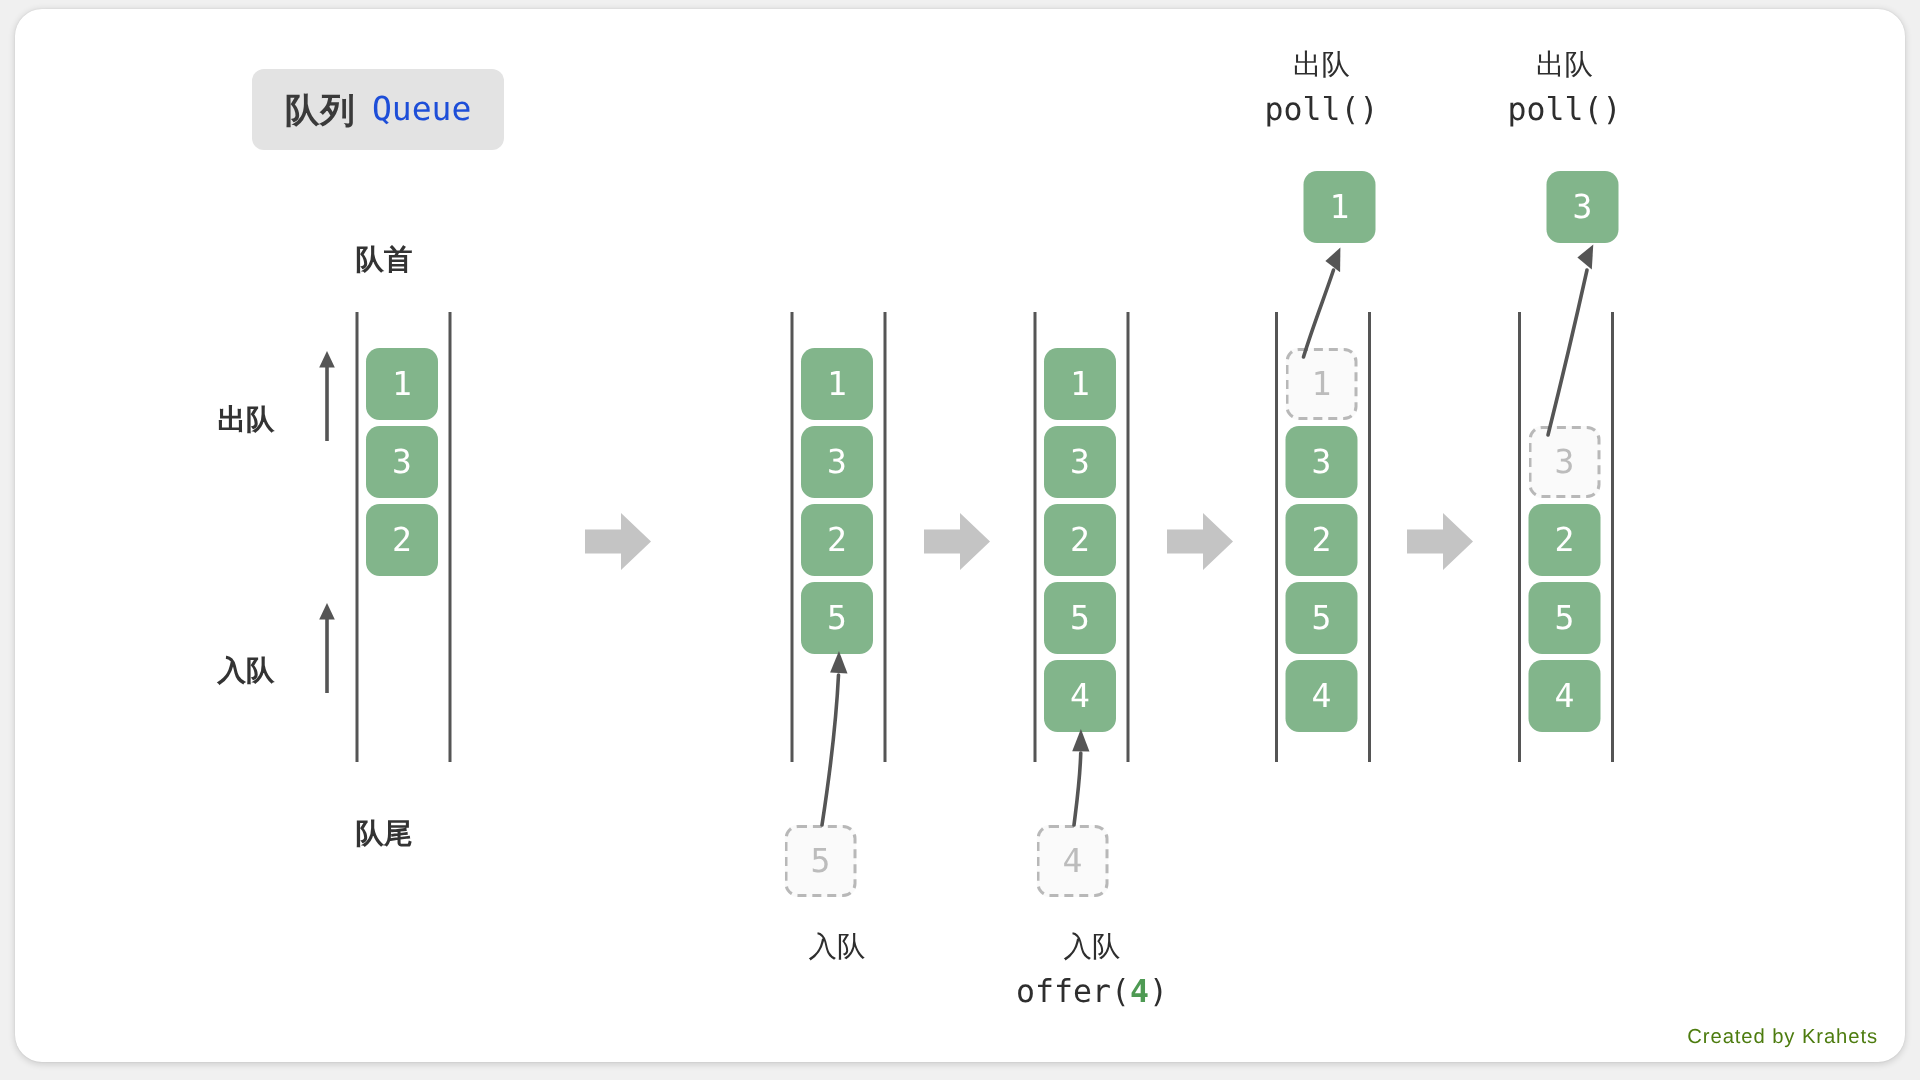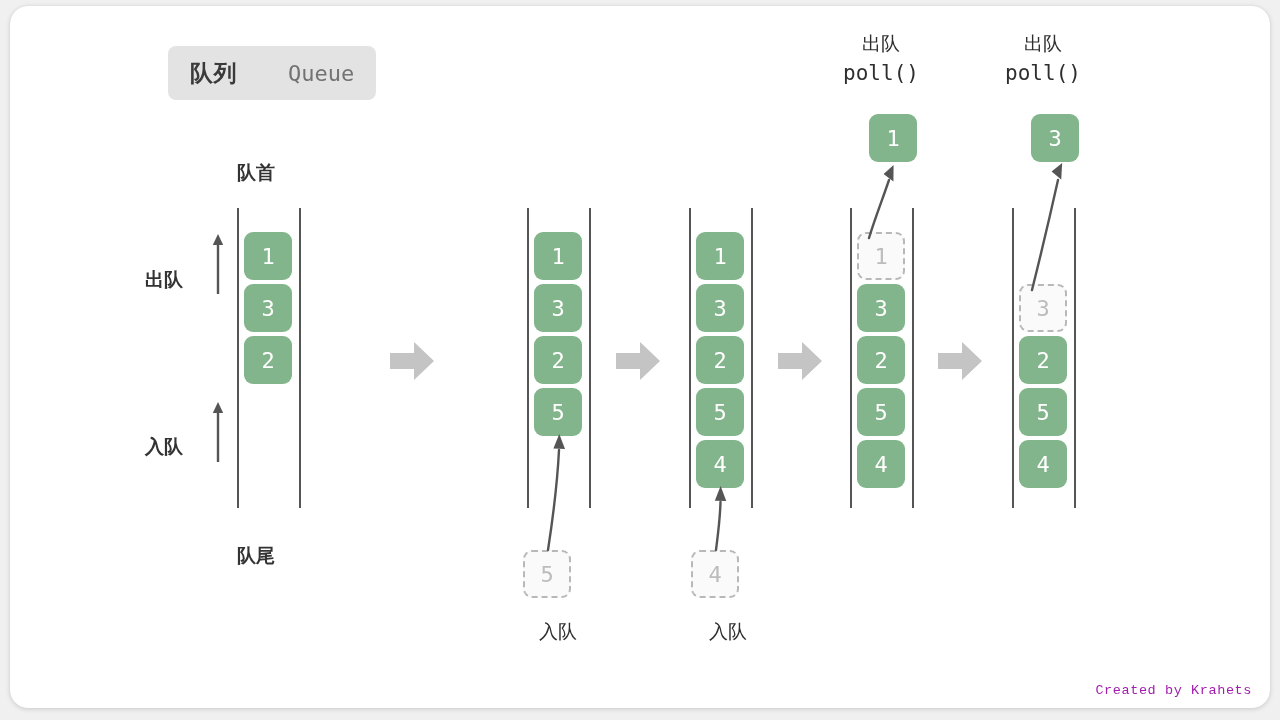--- a/index.html
+++ b/index.html
@@ -47,22 +47,21 @@
   }
   .title-cn {
     font-size: 23px;
     font-weight: bold;
     color: #3a3a3a;
     letter-spacing: 0.5px;
   }
   .title-en {
     font-family: "DejaVu Sans Mono", "Liberation Mono", monospace;
     font-size: 22px;
-    color: #737373;
-    margin-left: 40px;
+    color: #1d4ed8;
   }
 
   
   .cn-bold {
     position: absolute;
     font-size: 19px;
     font-weight: bold;
     color: #333333;
     white-space: nowrap;
   }
@@ -134,23 +133,23 @@
   .motion {
     position: absolute;
     pointer-events: none;
   }
 
   
   .credit {
     position: absolute;
     right: 28px;
     bottom: 22px;
-    font-family: Liberation Mono, monospace;
+    font-family: Liberation Sans, sans-serif;
     font-size: 13.5px;
-    color: #a21caf;
+    color: #4d7c0f;
     letter-spacing: 0.6px;
     white-space: nowrap;
   }
 </style>
 </head>
 <body>
 
 <div class="canvas"></div>
 
 <div class="stage">
@@ -215,20 +214,21 @@
   <div class="box" style="left:696px; top:440px;">4</div>
 
   <div class="box ghost" style="left:691px; top:550px;">4</div>
   <svg class="motion" style="left:696px; top:480px;" width="50" height="73" viewBox="0 0 50 73">
     <path d="M20 70 C 22 54, 24 40, 24.5 22" fill="none" stroke="#555555" stroke-width="2.4" stroke-linecap="round"></path>
     <path d="M24.6 6 L30.3 21 L18.8 20.8 Z" fill="#555555"></path>
   </svg>
 
   <div class="op-label" style="left:628px; top:618px; width:200px;">
     <span class="cn">入队</span>
+    <span class="code"><span>offer(</span><span class="num">4</span><span>)</span></span>
   </div>
 
   <svg class="step-arrow" style="left:778px; top:340px;" viewBox="0 0 44 42">
     <path d="M0 13 L24 13 L24 2 L44 21 L24 40 L24 29 L0 29 Z" fill="#c4c4c4"></path>
   </svg>
 
   <div class="op-label" style="left:801px; top:30px; width:160px;">
     <span class="cn">出队</span>
     <span class="code">poll()</span>
   </div>

